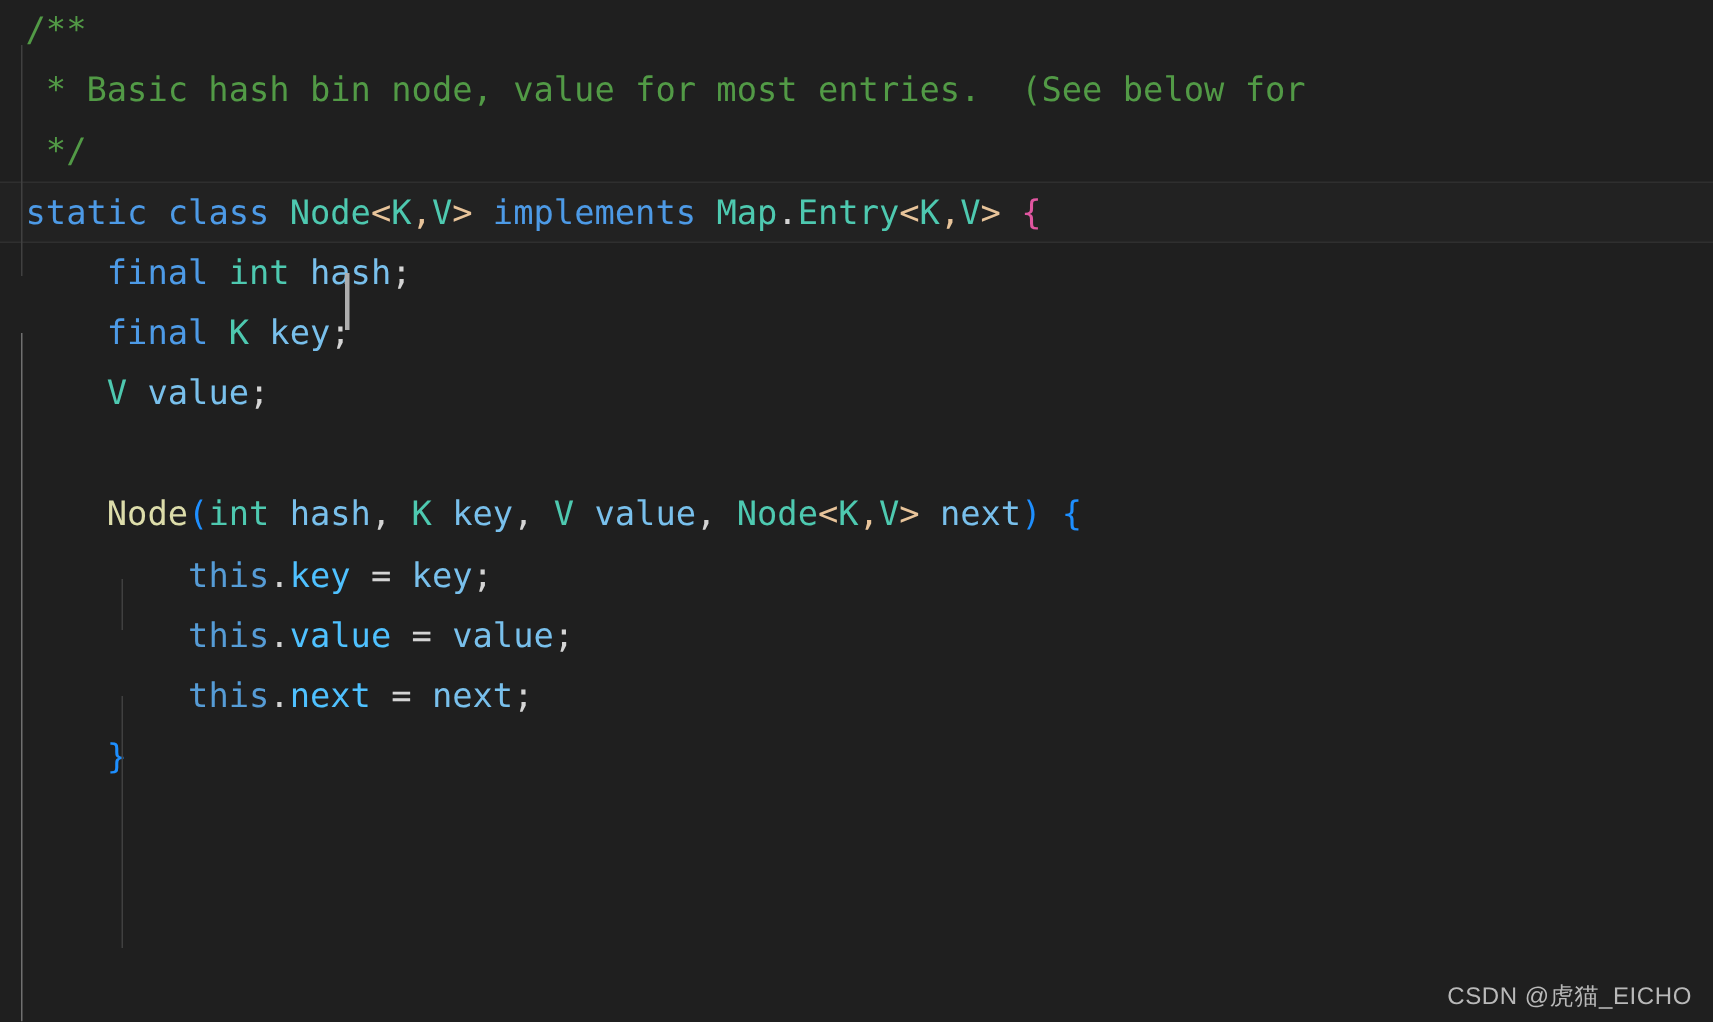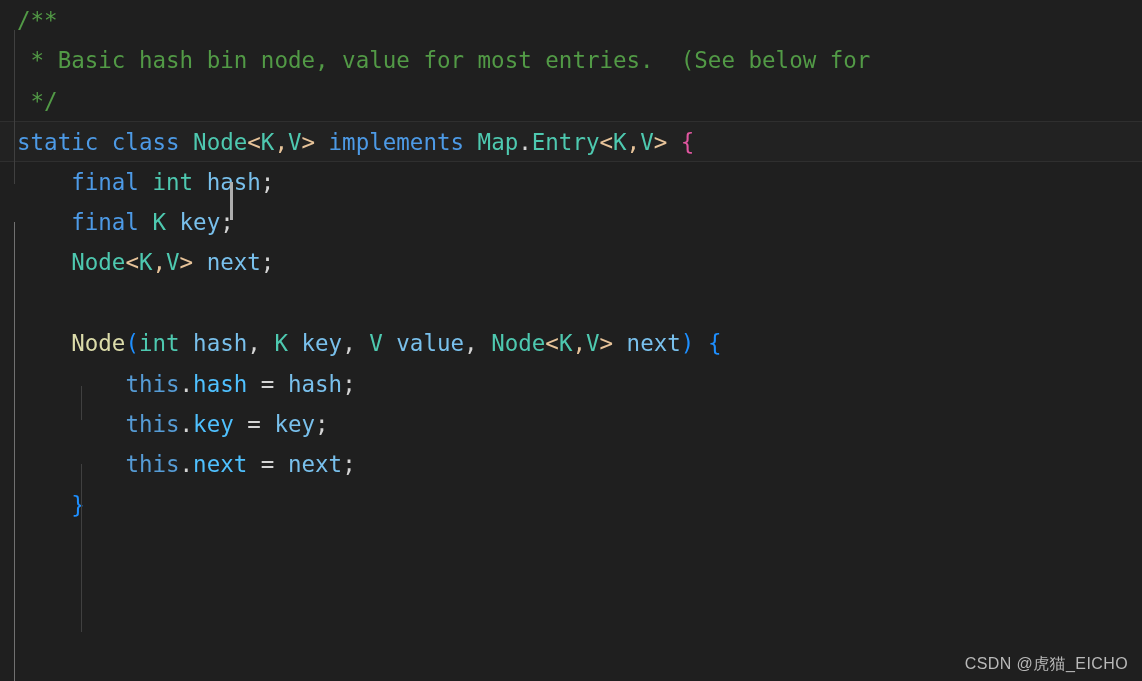--- a/index.html
+++ b/index.html
@@ -107,31 +107,31 @@
 
 
     <div class="line"><span class="t-comment"> */</span></div>
 
     <div class="line current"><span class="t-keyword">static</span><span> </span><span class="t-keyword">class</span><span> </span><span class="t-type">Node</span><span class="t-angle">&lt;</span><span class="t-type">K</span><span class="t-angle">,</span><span class="t-type">V</span><span class="t-angle">&gt;</span><span> </span><span class="t-keyword">implements</span><span> </span><span class="t-type">Map</span><span class="t-punct">.</span><span class="t-type">Entry</span><span class="t-angle">&lt;</span><span class="t-type">K</span><span class="t-angle">,</span><span class="t-type">V</span><span class="t-angle">&gt;</span><span> </span><span class="t-br1">{</span></div>
 
     <div class="line"><span>    </span><span class="t-keyword">final</span><span> </span><span class="t-type">int</span><span> </span><span class="t-var">hash</span><span class="t-punct">;</span></div>
 
     <div class="line"><span>    </span><span class="t-keyword">final</span><span> </span><span class="t-type">K</span><span> </span><span class="t-var">key</span><span class="t-punct">;</span></div>
 
+    <div class="line"><span>    </span><span class="t-type">V</span><span> </span><span class="t-var">value</span><span class="t-punct">;</span></div>
 
-    <div class="line"><span>    </span><span class="t-type">Node</span><span class="t-angle">&lt;</span><span class="t-type">K</span><span class="t-angle">,</span><span class="t-type">V</span><span class="t-angle">&gt;</span><span> </span><span class="t-var">next</span><span class="t-punct">;</span></div>
 
     <div class="line"><span></span></div>
 
     <div class="line"><span>    </span><span class="t-func">Node</span><span class="t-br2">(</span><span class="t-type">int</span><span> </span><span class="t-var">hash</span><span class="t-punct">,</span><span> </span><span class="t-type">K</span><span> </span><span class="t-var">key</span><span class="t-punct">,</span><span> </span><span class="t-type">V</span><span> </span><span class="t-var">value</span><span class="t-punct">,</span><span> </span><span class="t-type">Node</span><span class="t-angle">&lt;</span><span class="t-type">K</span><span class="t-angle">,</span><span class="t-type">V</span><span class="t-angle">&gt;</span><span> </span><span class="t-var">next</span><span class="t-br2">)</span><span> </span><span class="t-br2">{</span></div>
 
-    <div class="line"><span>        </span><span class="t-this">this</span><span class="t-punct">.</span><span class="t-prop">hash</span><span> </span><span class="t-op">=</span><span> </span><span class="t-var">hash</span><span class="t-punct">;</span></div>
 
     <div class="line"><span>        </span><span class="t-this">this</span><span class="t-punct">.</span><span class="t-prop">key</span><span> </span><span class="t-op">=</span><span> </span><span class="t-var">key</span><span class="t-punct">;</span></div>
 
+    <div class="line"><span>        </span><span class="t-this">this</span><span class="t-punct">.</span><span class="t-prop">value</span><span> </span><span class="t-op">=</span><span> </span><span class="t-var">value</span><span class="t-punct">;</span></div>
 
     <div class="line"><span>        </span><span class="t-this">this</span><span class="t-punct">.</span><span class="t-prop">next</span><span> </span><span class="t-op">=</span><span> </span><span class="t-var">next</span><span class="t-punct">;</span></div>
 
     <div class="line"><span>    </span><span class="t-br2">}</span></div>
 
   </div>
 
   <div class="guide" style="left:14px; top:30px; height:154px;"></div>
   <div class="guide active" style="left:14px; top:222px; height:459px;"></div>
   <div class="guide" style="left:81px; top:464px; height:168px;"></div>

